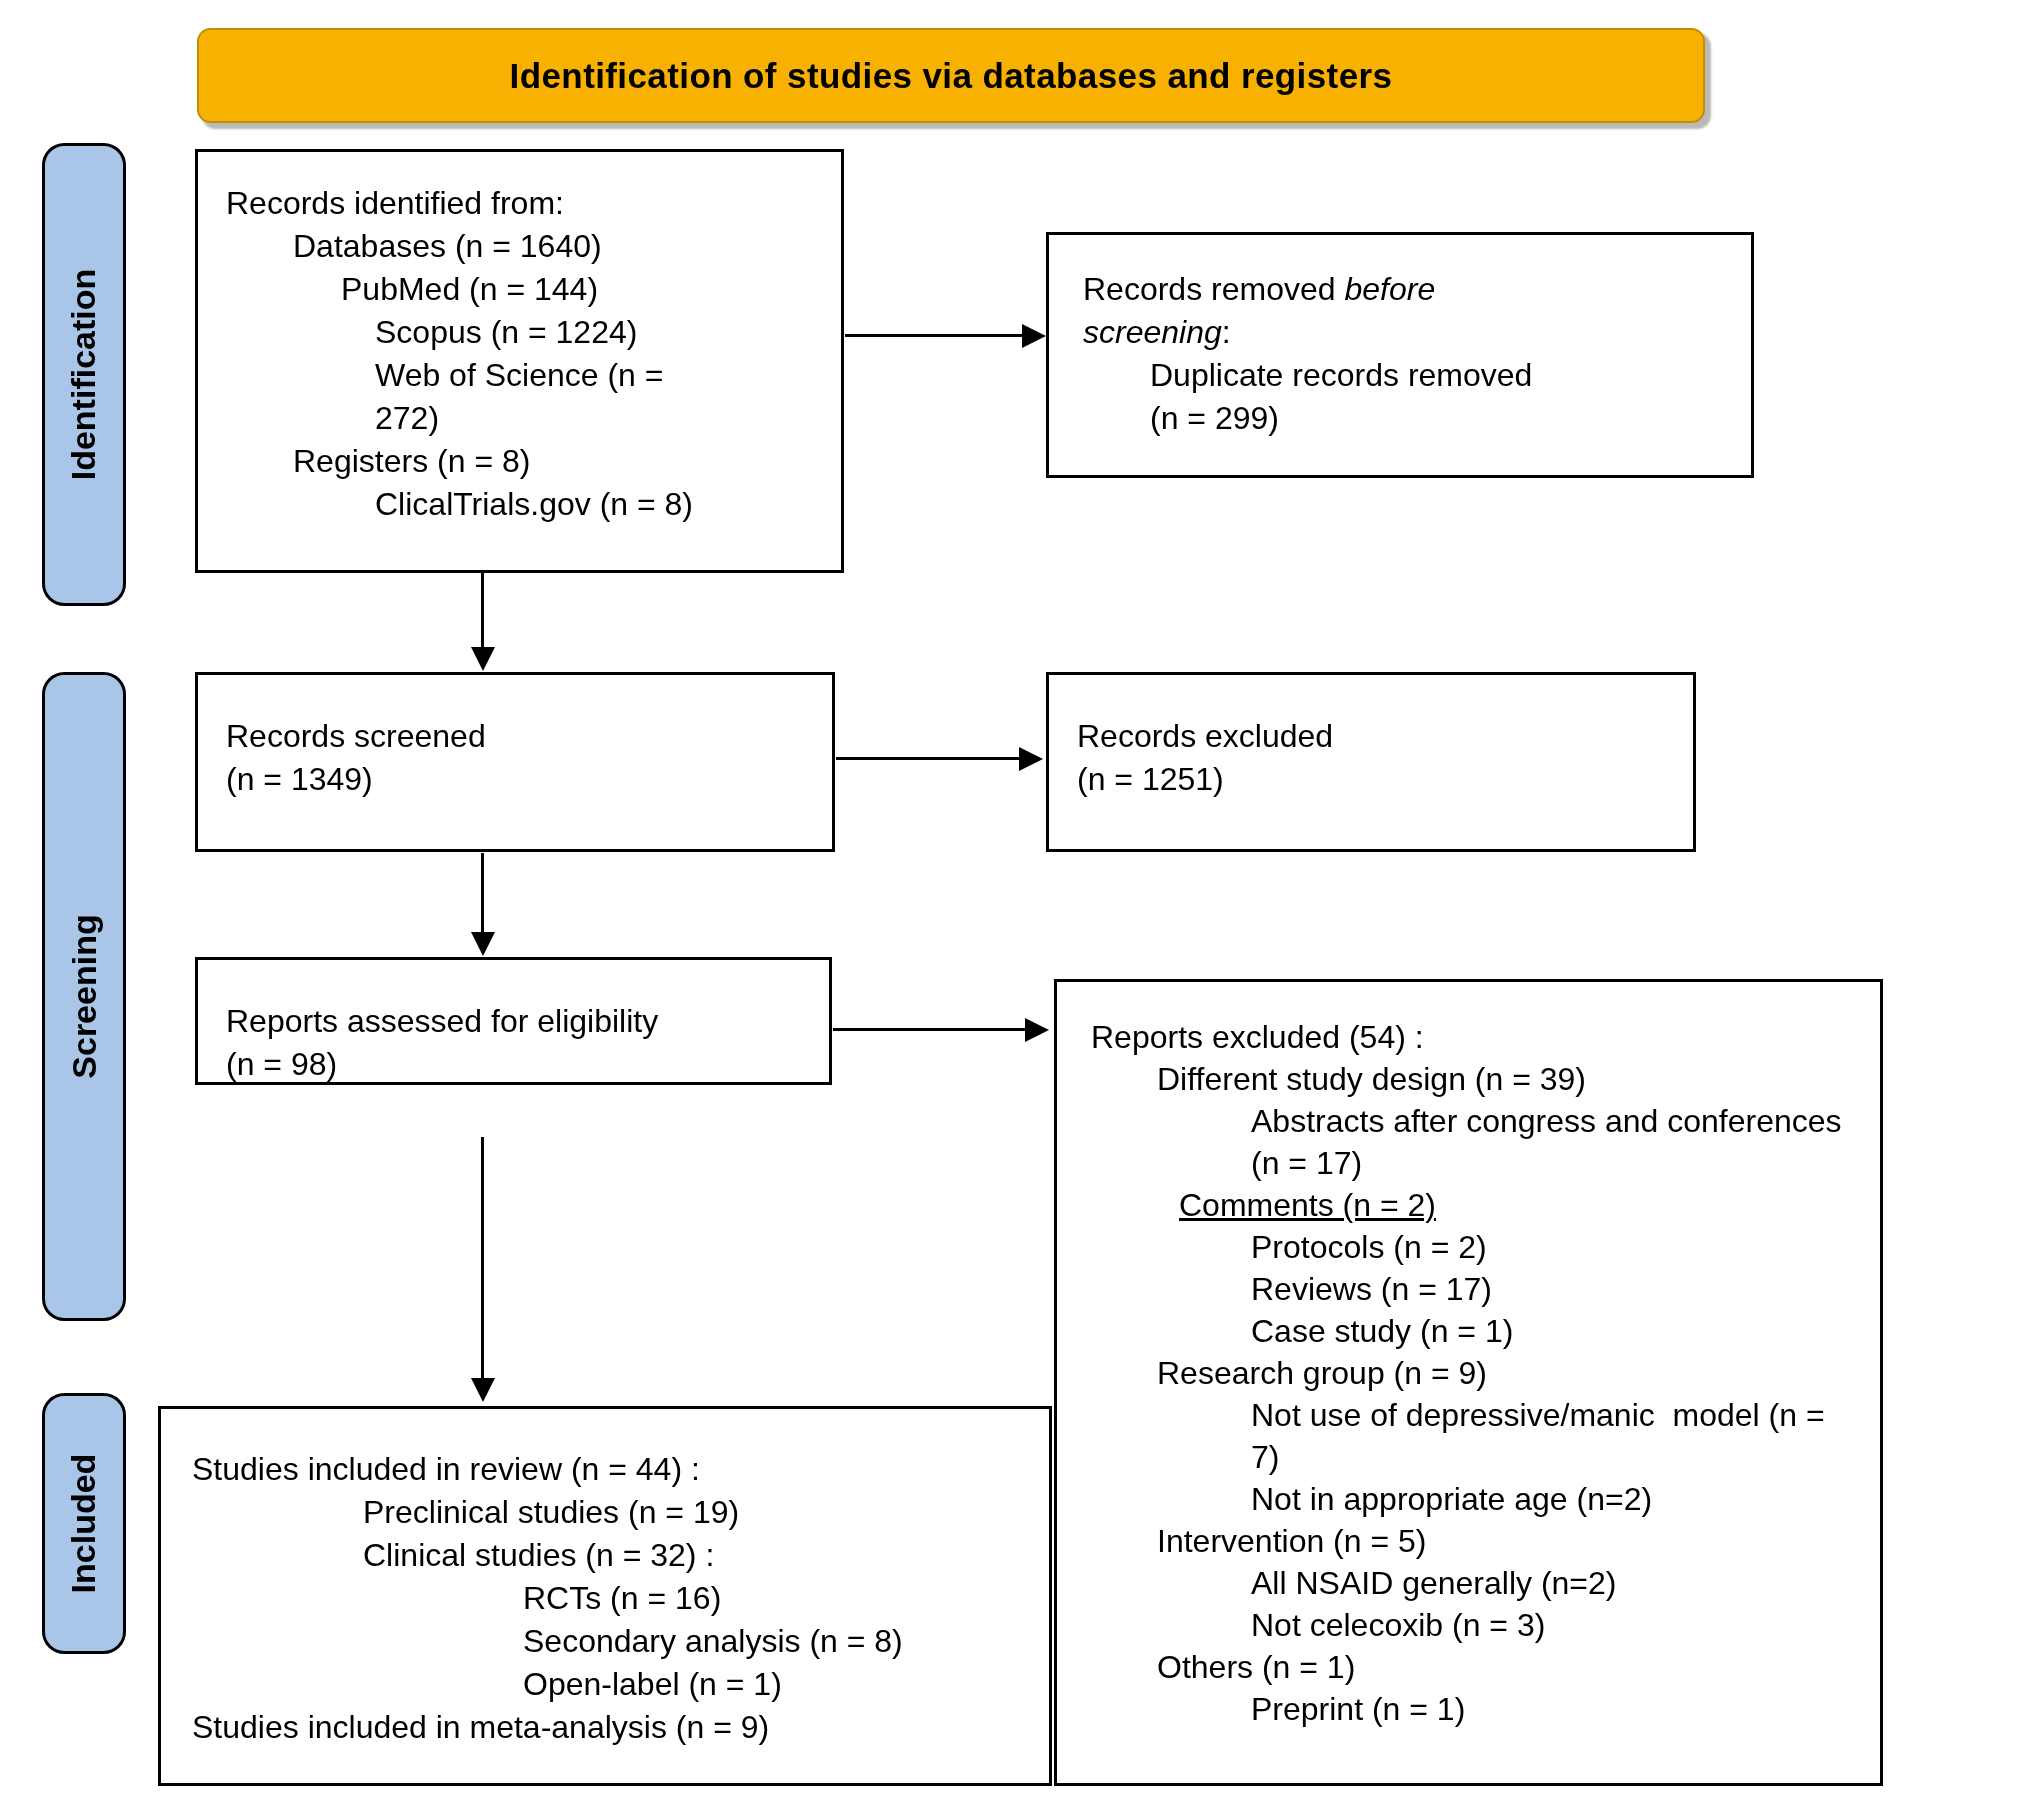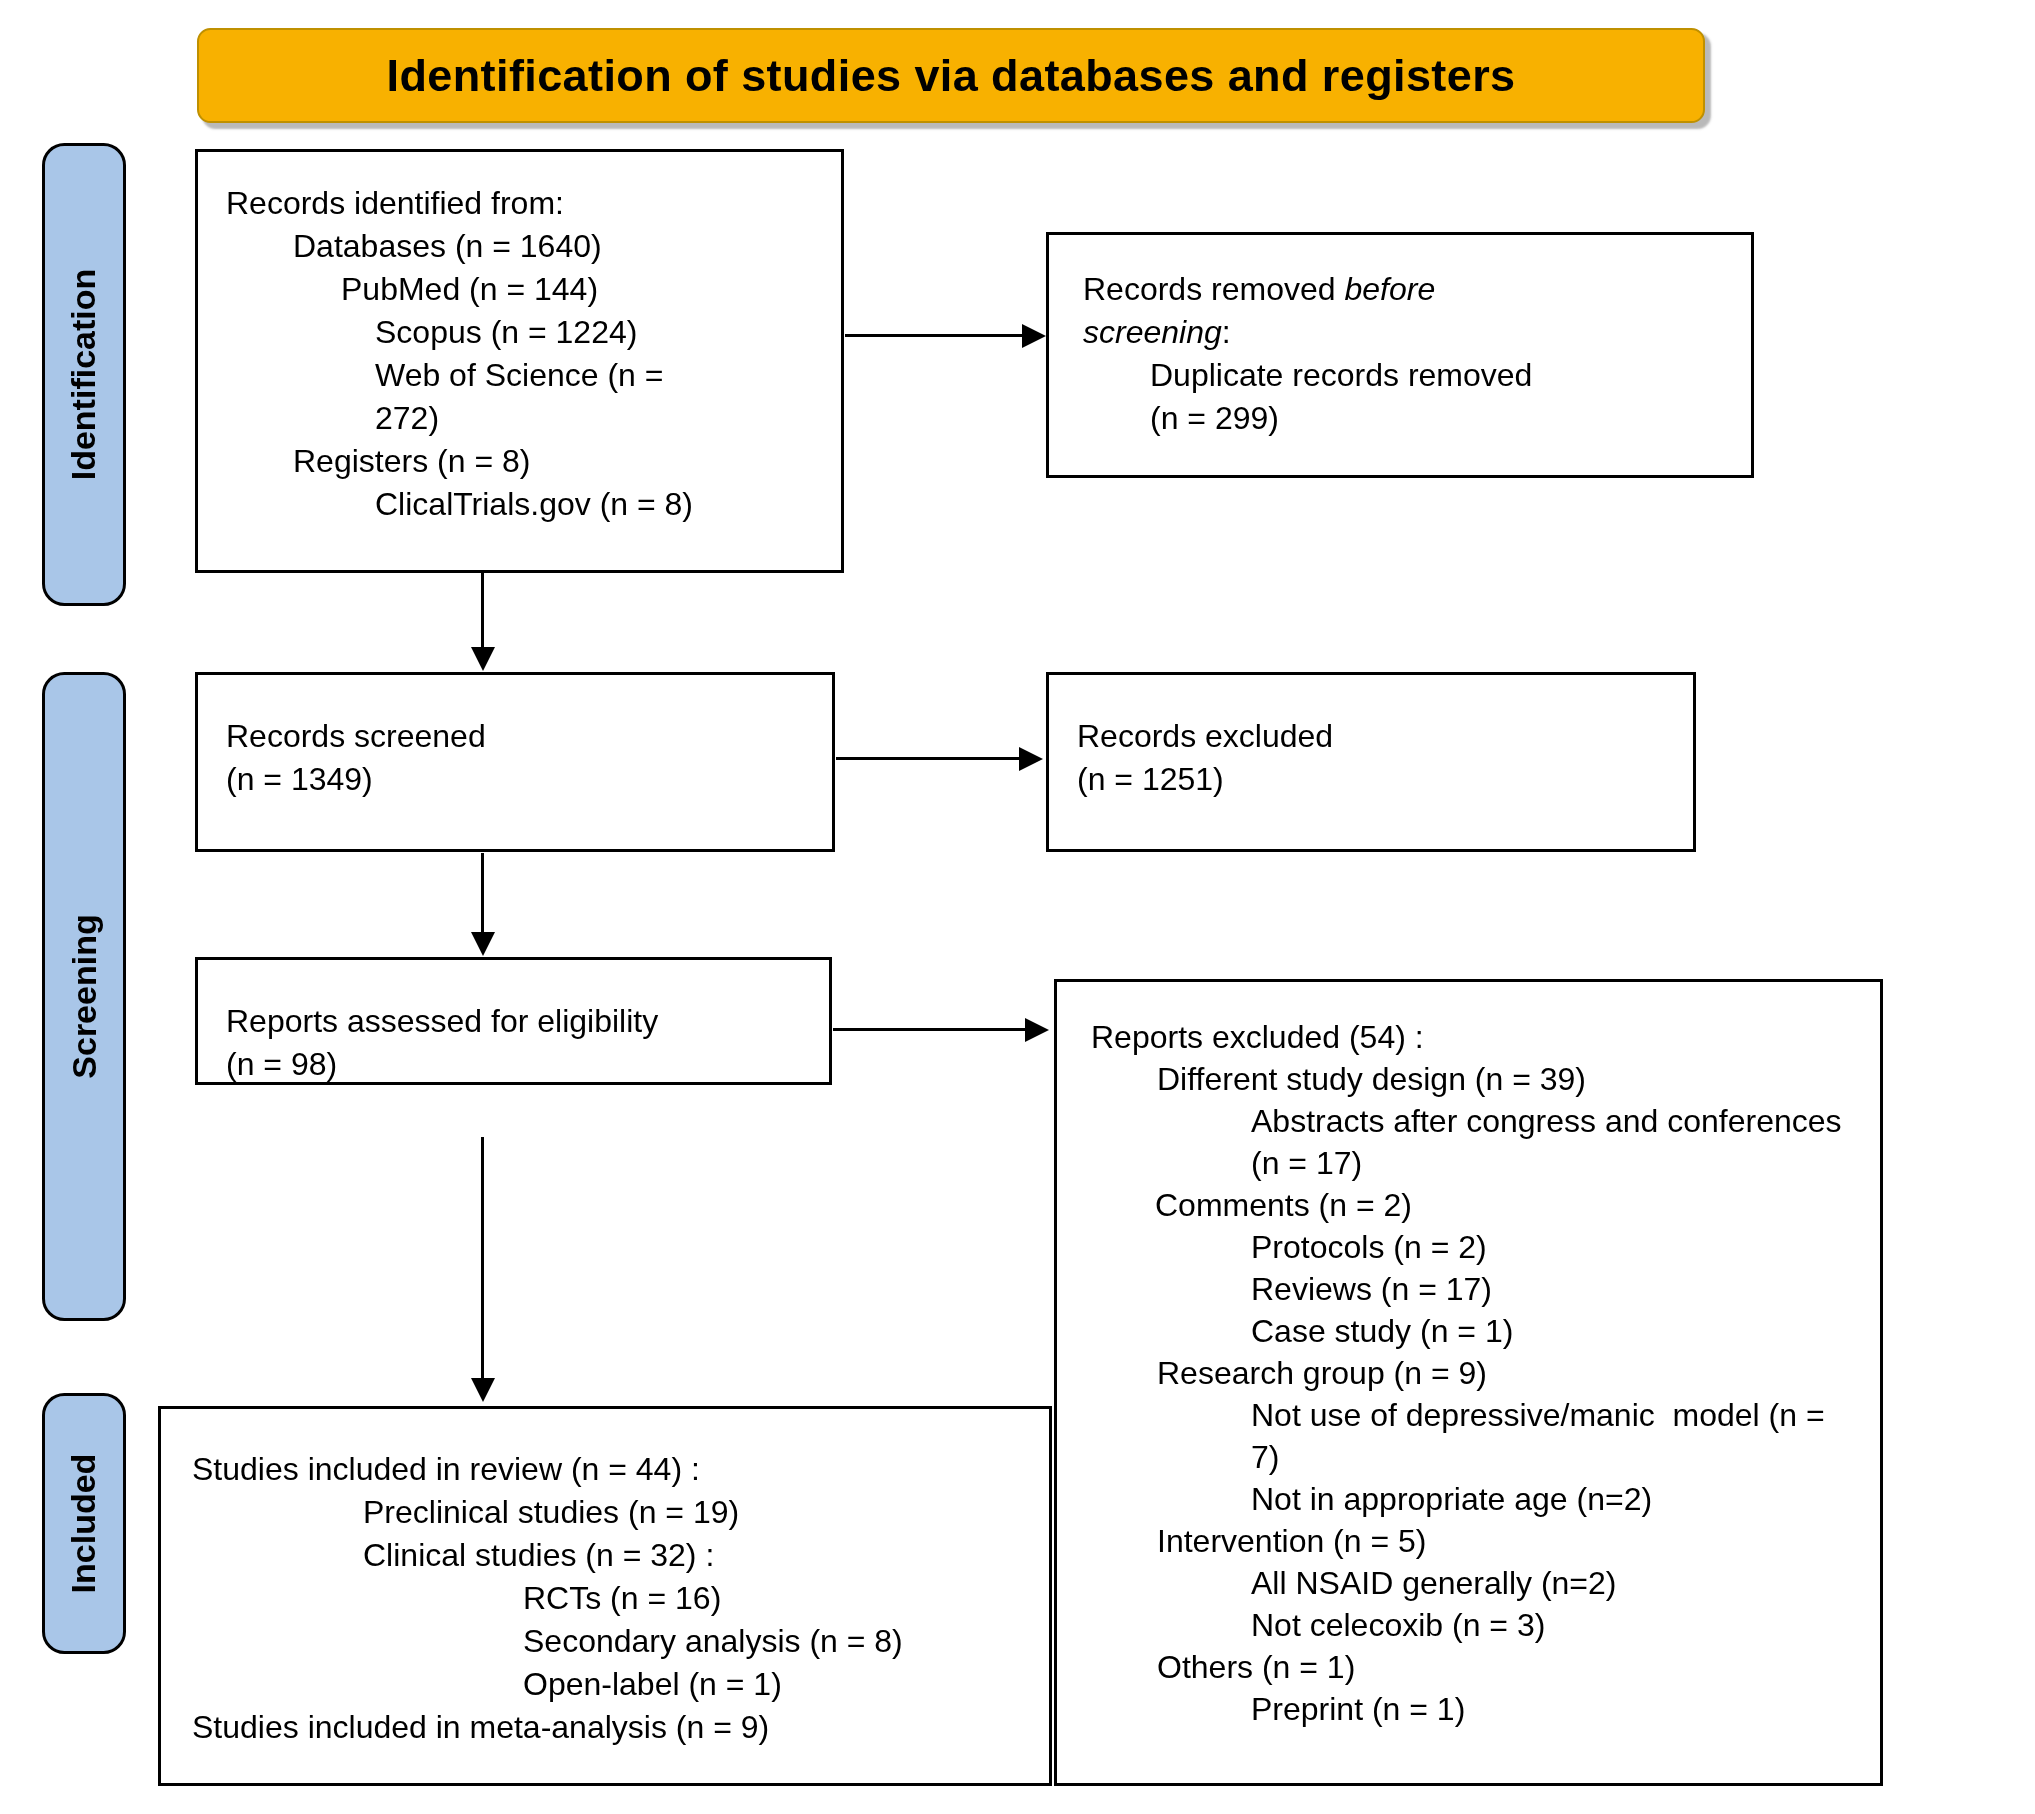--- a/index.html
+++ b/index.html
@@ -22,21 +22,21 @@
     position: absolute;
     left: 197px; top: 28px; width: 1508px; height: 95px;
     background: var(--banner-bg, #F8B100);
     border: 2.2px solid var(--banner-border, #BF9000);
     border-radius: 13.4px;
     box-shadow: 5.2px 5.2px 2.2px rgba(100,100,100,0.45);
     display: flex; align-items: center; justify-content: center;
     box-sizing: border-box;
   }
   .banner-text {
-    font-size: 45px;
+    font-size: 35px;
     font-weight: bold;
     letter-spacing: 0.4px;
   }
 
   
   .stage {
     position: absolute;
     background: var(--stage-bg, #A9C6E8);
     border: 3px solid #000;
     border-radius: 22.3px;
@@ -171,21 +171,21 @@
         <div class="line" style="margin-left: 0px;"><span>(n = 98)</span></div>
       </div>
   </div>
 
   <div class="box" id="box-reports-excluded">
     <div class="box-content">
         <div class="line" style="margin-left: 0px;"><span>Reports excluded (54) :</span></div>
         <div class="line" style="margin-left: 66px;"><span>Different study design (n = 39)</span></div>
         <div class="line" style="margin-left: 160px;"><span>Abstracts after congress and conferences</span></div>
         <div class="line" style="margin-left: 160px;"><span>(n = 17)</span></div>
-        <div class="line" style="margin-left: 64px;"><span>Comments (n = 2)</span></div>
+        <div class="line" style="margin-left: 88px; text-decoration: underline;"><span>Comments (n = 2)</span></div>
         <div class="line" style="margin-left: 160px;"><span>Protocols (n = 2)</span></div>
         <div class="line" style="margin-left: 160px;"><span>Reviews (n = 17)</span></div>
         <div class="line" style="margin-left: 160px;"><span>Case study (n = 1)</span></div>
         <div class="line" style="margin-left: 66px;"><span>Research group (n = 9)</span></div>
         <div class="line" style="margin-left: 160px;"><span>Not use of depressive/manic  model (n =</span></div>
         <div class="line" style="margin-left: 160px;"><span>7)</span></div>
         <div class="line" style="margin-left: 160px;"><span>Not in appropriate age (n=2)</span></div>
         <div class="line" style="margin-left: 66px;"><span>Intervention (n = 5)</span></div>
         <div class="line" style="margin-left: 160px;"><span>All NSAID generally (n=2)</span></div>
         <div class="line" style="margin-left: 160px;"><span>Not celecoxib (n = 3)</span></div>

